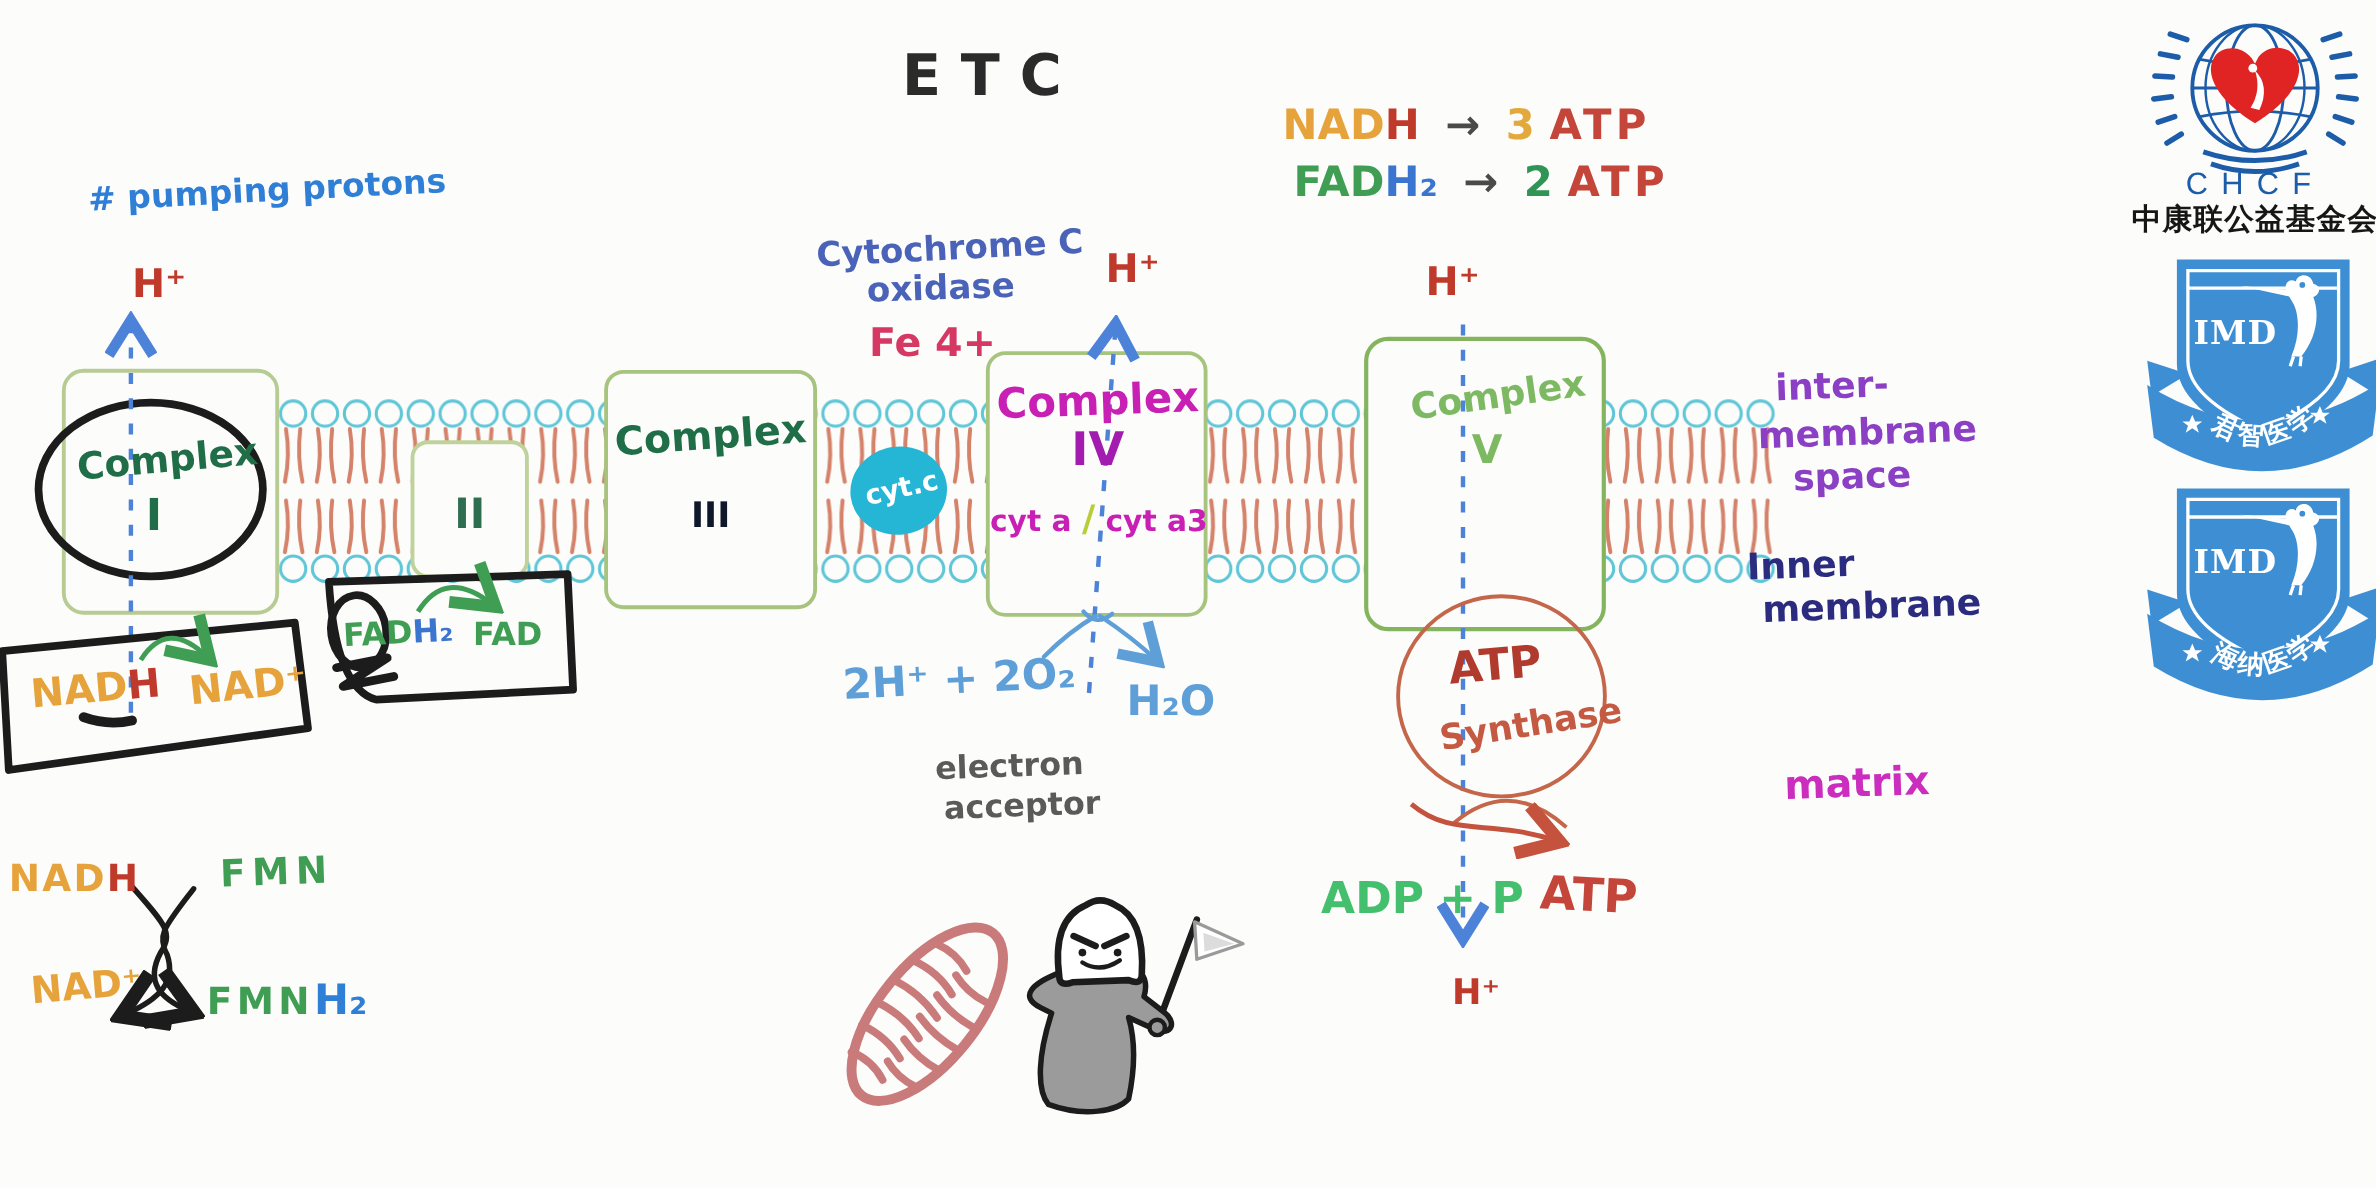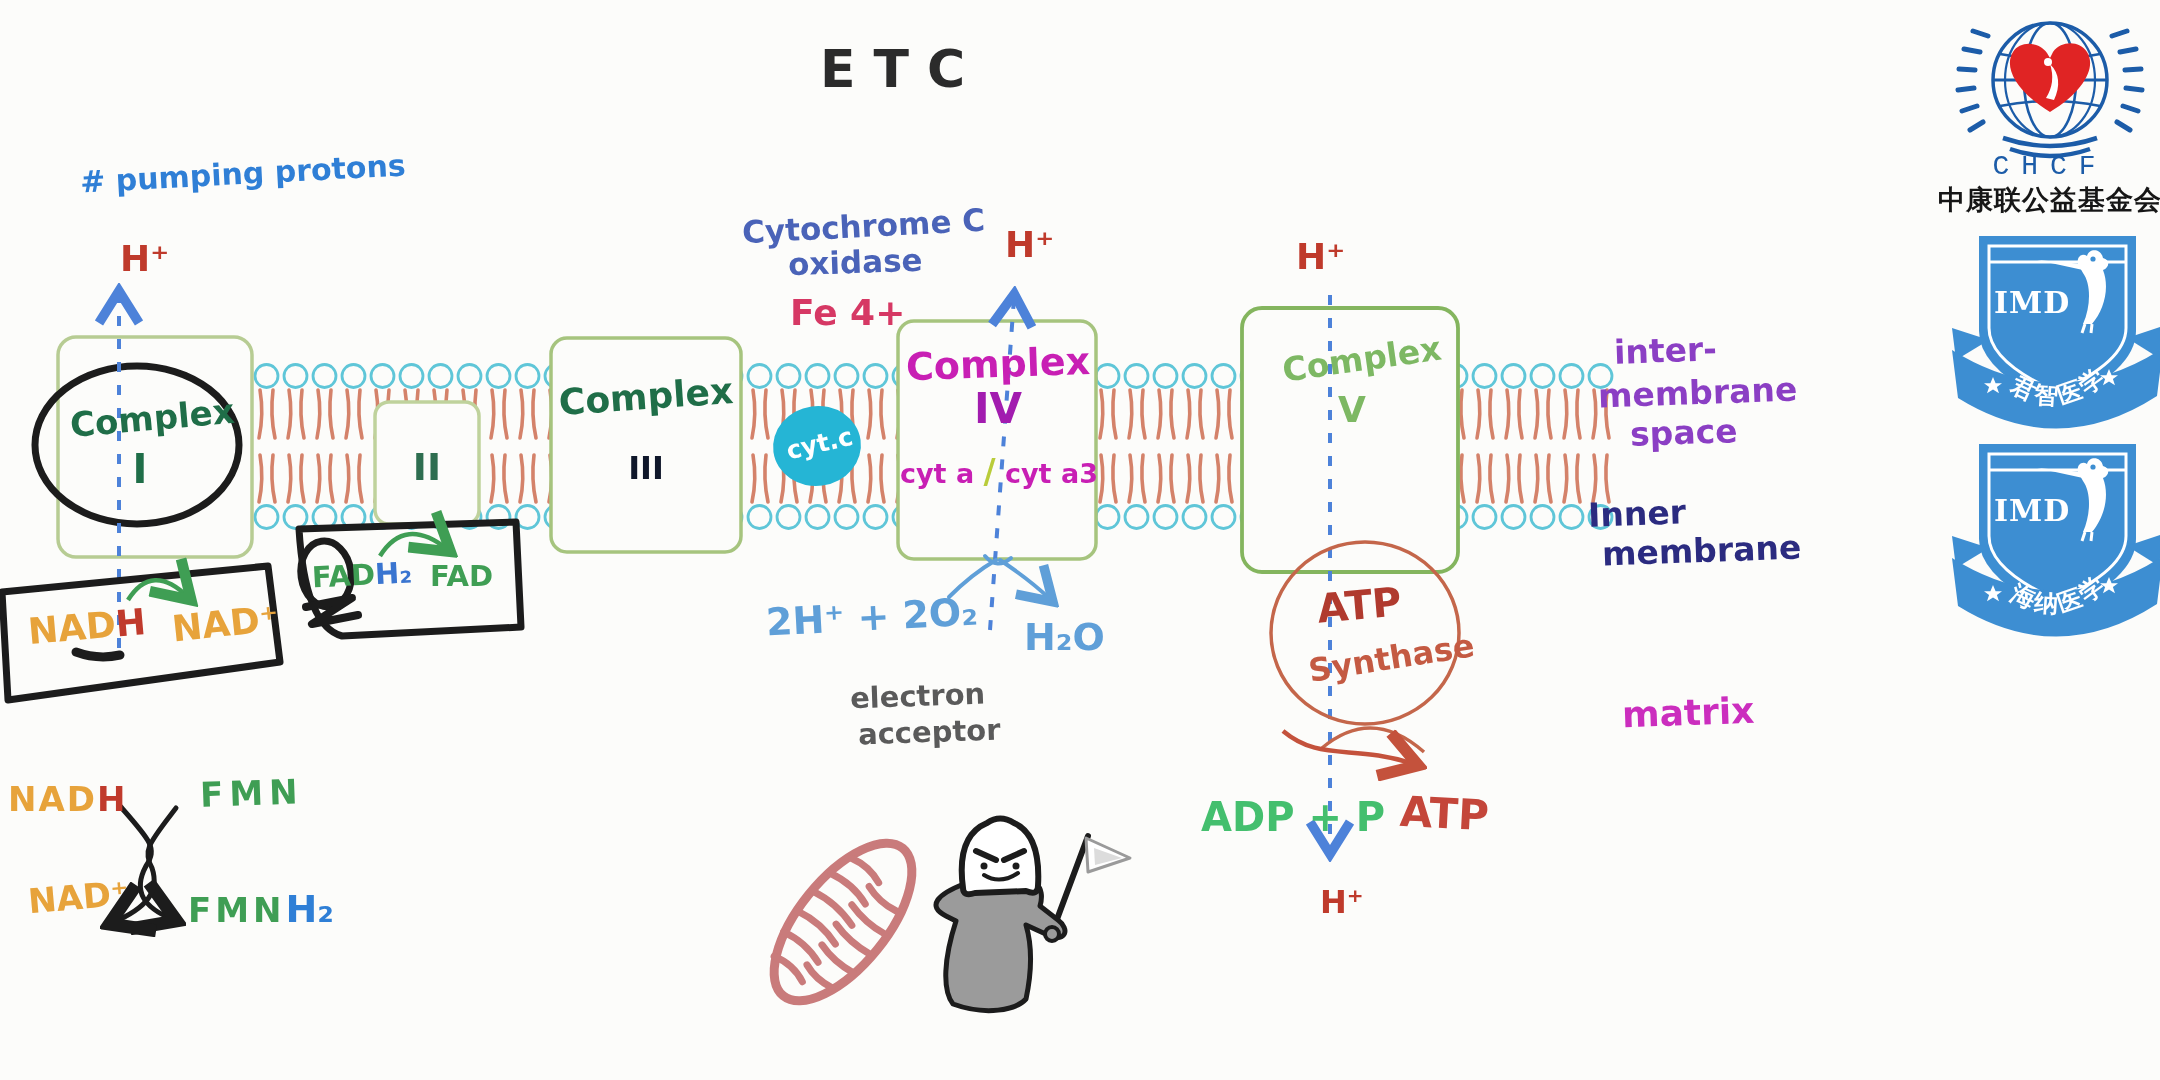--- a/index.html
+++ b/index.html
@@ -1,21 +1,21 @@
 <!DOCTYPE html>
 <html><head>
 <meta charset="utf-8">
 <style>
   html,body{margin:0;padding:0}
   #stage{position:relative;width:2160px;height:1080px;background:#fcfcfa;
          font-family:"DejaVu Sans",sans-serif;overflow:hidden}
   svg.art{position:absolute;left:0;top:0}
   .lbl{position:absolute;white-space:nowrap;font-weight:600;line-height:1.05}
   .ctr{text-align:center}
-  .serif{font-family:Liberation Mono, monospace}
+  .serif{font-family:Liberation Sans, sans-serif}
 </style>
 </head>
 <body>
 
 <div id="stage">
 
 <svg class="art" width="2160" height="1080" viewBox="0 0 2160 1080">
   <defs>
     <pattern id="bilayer" x="252" y="363" width="29" height="167" patternUnits="userSpaceOnUse">
       <circle cx="14.5" cy="13" r="11.5" fill="#fcfcfa" stroke="#5fc6d8" stroke-width="2.8"></circle>
@@ -172,20 +172,32 @@
     <text x="1994" y="521" font-family="DejaVu Serif,serif" font-size="30" font-weight="bold" fill="#ffffff" letter-spacing="1">IMD</text>
     <path id="rib2" d="M2006 596 Q 2056 630 2104 590" fill="none"></path>
     <text font-size="24" font-weight="bold" fill="#ffffff" letter-spacing="3">
       <textPath href="#rib2" startOffset="4">海纳医学</textPath>
     </text>
   </g>
 </svg>
 
 <div class="lbl" style="left:820px;top:42px;font-size:52px;letter-spacing:18px;color:#2b2b2b">ETC</div>
 
+<div class="lbl" style="left:1166px;top:94px;font-size:38px">
+  <span style="color:#e7a33b">NAD</span><span style="color:#c03a2c">H</span>
+  <span style="color:#4a4a4a;margin:0 10px">→</span>
+  <span style="color:#e2a93c">3</span>
+  <span style="color:#c4463a;letter-spacing:4px">ATP</span>
+</div>
+<div class="lbl" style="left:1176px;top:146px;font-size:38px">
+  <span style="color:#3f9e54">FAD</span><span style="color:#3a75d0">H₂</span>
+  <span style="color:#4a4a4a;margin:0 10px">→</span>
+  <span style="color:#2f9455">2</span>
+  <span style="color:#c4463a;letter-spacing:4px">ATP</span>
+</div>
 
 <div class="lbl" style="left:80px;top:158px;font-size:30px;color:#2f7fd6;transform:rotate(-3deg)"># pumping protons</div>
 
 <div class="lbl" style="left:120px;top:240px;font-size:36px;color:#bf3a2b">H⁺</div>
 <div class="lbl" style="left:1005px;top:226px;font-size:36px;color:#bf3a2b">H⁺</div>
 <div class="lbl" style="left:1296px;top:238px;font-size:36px;color:#bf3a2b">H⁺</div>
 <div class="lbl" style="left:1320px;top:886px;font-size:32px;color:#bf3a2b">H⁺</div>
 
 <div class="lbl" style="left:742px;top:210px;font-size:31px;color:#4a63b8;transform:rotate(-3deg)">Cytochrome C</div>
 <div class="lbl" style="left:788px;top:246px;font-size:31px;color:#4a63b8;transform:rotate(-2deg)">oxidase</div>

